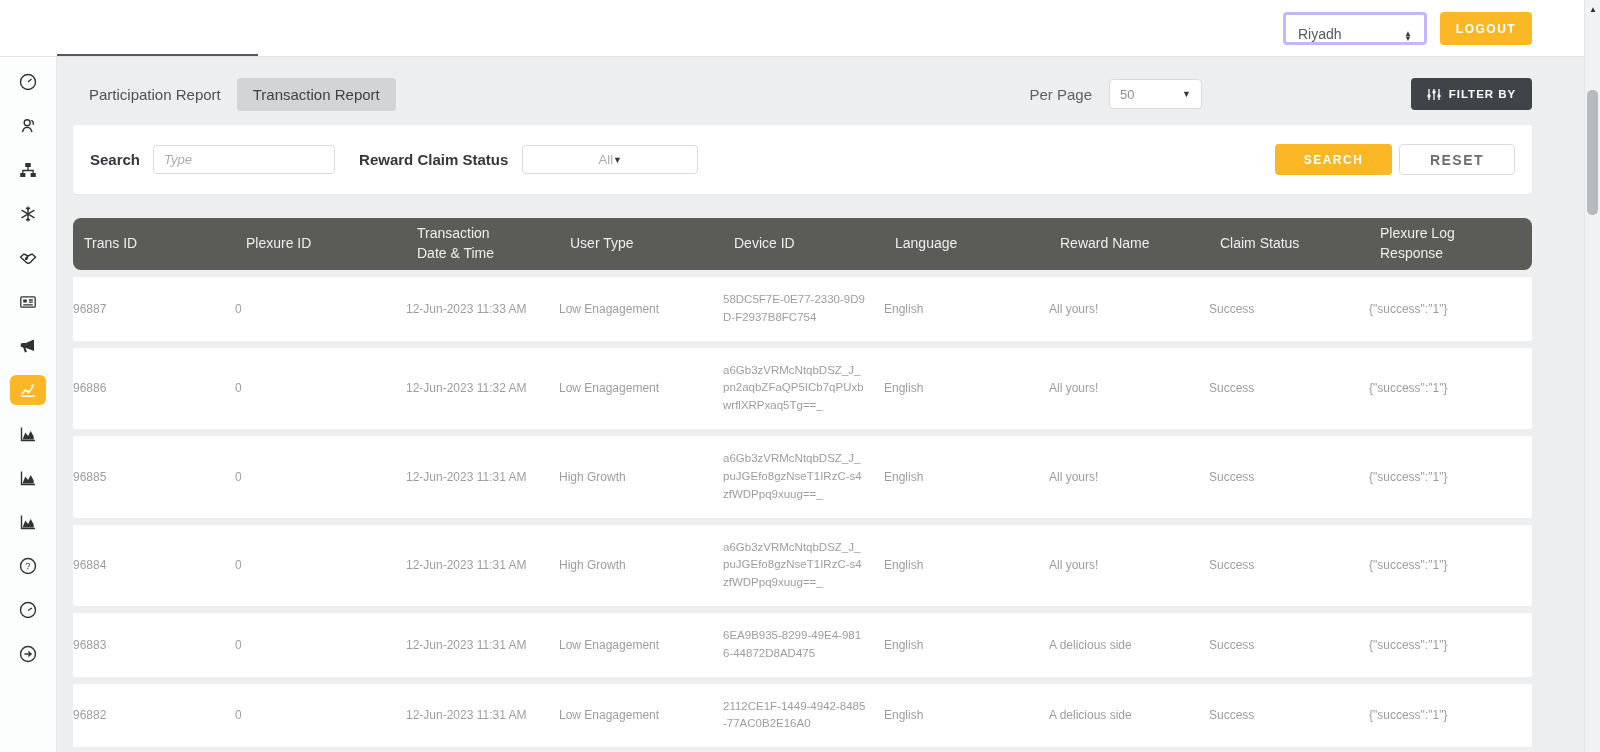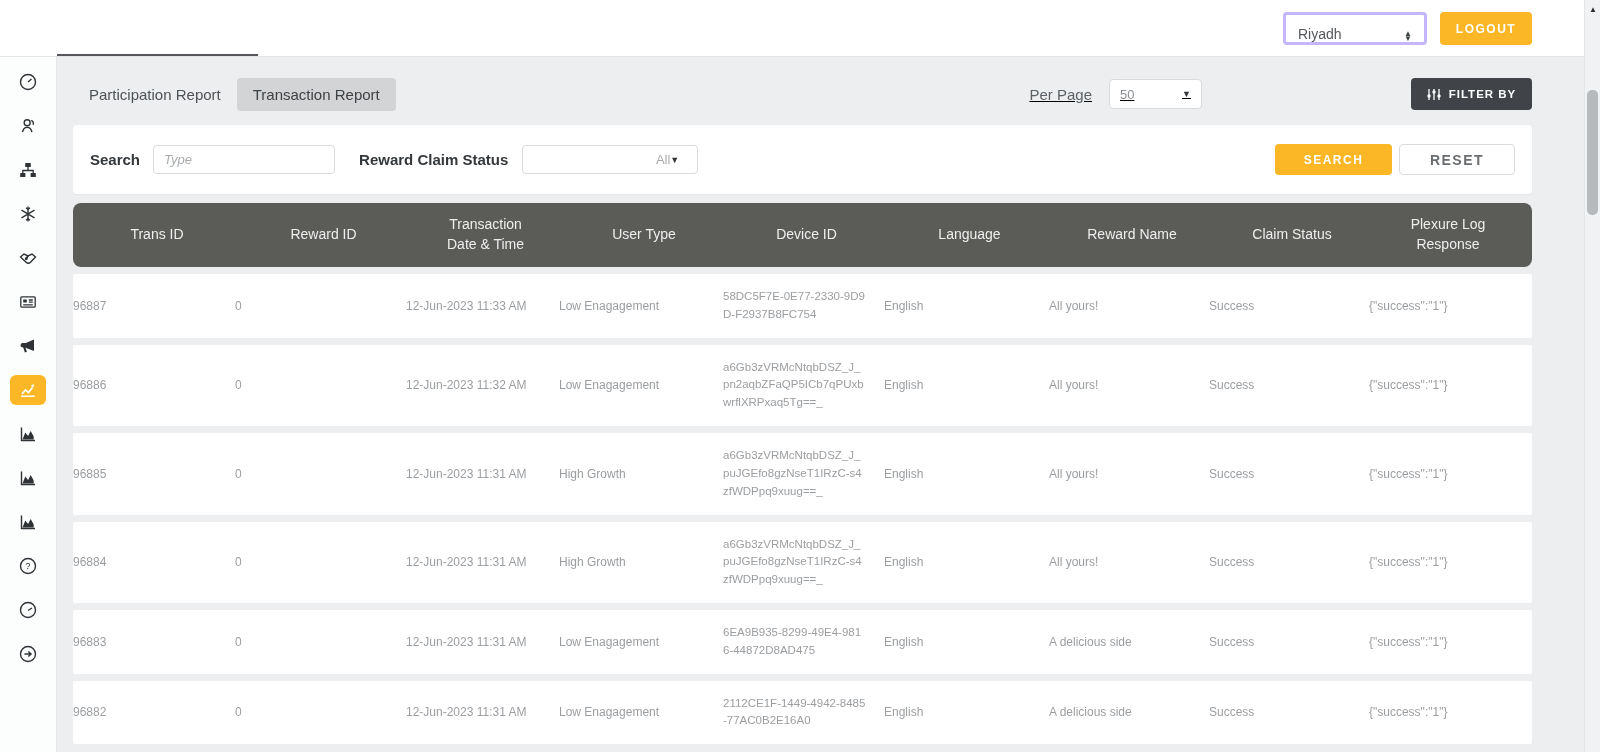--- a/index.html
+++ b/index.html
@@ -30,51 +30,51 @@
     align-items:center; padding-top:10px; z-index:5; }
   .side-item { width:36px; height:30px; margin-bottom:14px; display:flex; align-items:center;
     justify-content:center; border-radius:6px; cursor:pointer; flex:0 0 auto; }
   .side-item.active { background:#FBB725; }
   .side-item svg { display:block; }
   
   .content { position:absolute; left:73px; top:57px; width:1459px; }
   .toolbar { display:flex; align-items:center; margin-top:20px; height:34px; }
   .tab { font-size:15px; color:#4e5256; padding:8px 16px; border-radius:4px; cursor:pointer; white-space:nowrap; }
   .tab.active { background:#d2d4d6; color:#3f4245; }
-  .perpage { display:flex; align-items:center; margin-left:auto; margin-right:209px;text-decoration:underline; }
+  .perpage { display:flex; align-items:center; margin-left:auto; margin-right:209px; }
   .pp-label { font-size:15px; color:#5d6165; }
   .pp-select { margin-left:17px; width:93px; height:30px; border:1px solid #d8dadc; border-radius:4px;
     background:#fff; display:flex; align-items:center; justify-content:space-between;
     padding:0 10px; font-size:13px; color:#8d9093; cursor:pointer; }
   .caret { font-size:9px; color:#35383b; }
   .filter-btn { width:121px; height:32px; background:#404448; border:none; border-radius:4px;
     color:#ffffff; font-size:11.5px; font-weight:bold; letter-spacing:1px; display:flex;
     align-items:center; justify-content:center; gap:8px; cursor:pointer; font-family:inherit; }
   
   .search-card { margin-top:14px; background:#ffffff; border-radius:4px; height:69px;
     display:flex; align-items:center; padding:0 17px; box-shadow:0 1px 2px rgba(0,0,0,.04); }
   .search-label, .rcs-label { font-size:15px; font-weight:bold; color:#34383b; white-space:nowrap; }
   .rcs-label { margin-left:24px; }
   .search-input { width:182px; height:29px; border:1px solid #d9dbdd; border-radius:4px;
     margin-left:13px; padding:0 10px; font-size:13px; color:#555; font-family:inherit; outline:none;font-style:italic; }
   .search-input::placeholder { color:#a9acae; }
   .rcs-select { margin-left:14px; width:176px; height:29px; border:1px solid #d9dbdd; border-radius:4px;
-    display:flex; align-items:center; justify-content:flex-end; padding:0 18px;
+    display:flex; align-items:center; justify-content:center; padding:0 10px;
     font-size:13px; color:#a9acae; cursor:pointer; }
   .search-btn { margin-left:auto; width:117px; height:31px; background:#FBB725; color:#ffffff;
     border:none; border-radius:4px; font-size:12px; font-weight:bold; letter-spacing:1.5px;
     cursor:pointer; font-family:inherit; }
   .reset-btn { margin-left:7px; width:116px; height:31px; background:#ffffff; color:#6a6e71;
     border:1px solid #d9dbdd; border-radius:4px; font-size:14px; font-weight:bold;
     letter-spacing:1.5px; cursor:pointer; font-family:inherit; }
   
   .tgrid { display:grid; grid-template-columns:162px 171px 153px 164px 161px 165px 160px 160px 1fr;
     padding-left:11px; align-items:center; }
-  .thead { margin-top:9px; background:#5B5B58; border-radius:8px; height:64px;
-    color:#eeeeee; font-size:14px;text-align:center; }
+  .thead { margin-top:24px; background:#5B5B58; border-radius:8px; height:52px;
+    color:#eeeeee; font-size:14px; }
   .hcell { white-space:pre-line; padding-right:16px; line-height:1.4; }
   .trow { background:#ffffff; margin-top:7px; padding:14px 0; font-size:12px;
     color:#9B9EA1; border-radius:2px; cursor:default; }
   .tcell { padding-right:18px; line-height:1.5; }
   .c-device_id { word-break:break-all; font-size:11.5px; line-height:1.55; }
   
   .scrollbar { position:absolute; right:0; top:0; width:16px; height:752px;
     background:#f1f2f3; border-left:1px solid #e4e5e6; z-index:20; }
   .scroll-up { position:absolute; top:5px; left:0; width:16px; text-align:center;
     font-size:8px; color:#2b2e31; cursor:pointer; }
@@ -224,21 +224,21 @@
     <div class="rcs-select">
       <span>All</span>
       <span class="caret">▼</span>
     </div>
     <button class="search-btn">SEARCH</button>
     <button class="reset-btn">RESET</button>
   </div>
 
   <div class="thead tgrid">
       <div class="hcell">Trans ID</div>
-      <div class="hcell">Reward ID</div>
+      <div class="hcell">Plexure ID</div>
       <div class="hcell">Transaction
 Date &amp; Time</div>
       <div class="hcell">User Type</div>
       <div class="hcell">Device ID</div>
       <div class="hcell">Language</div>
       <div class="hcell">Reward Name</div>
       <div class="hcell">Claim Status</div>
       <div class="hcell">Plexure Log Response</div>
     </div>
   <div>

